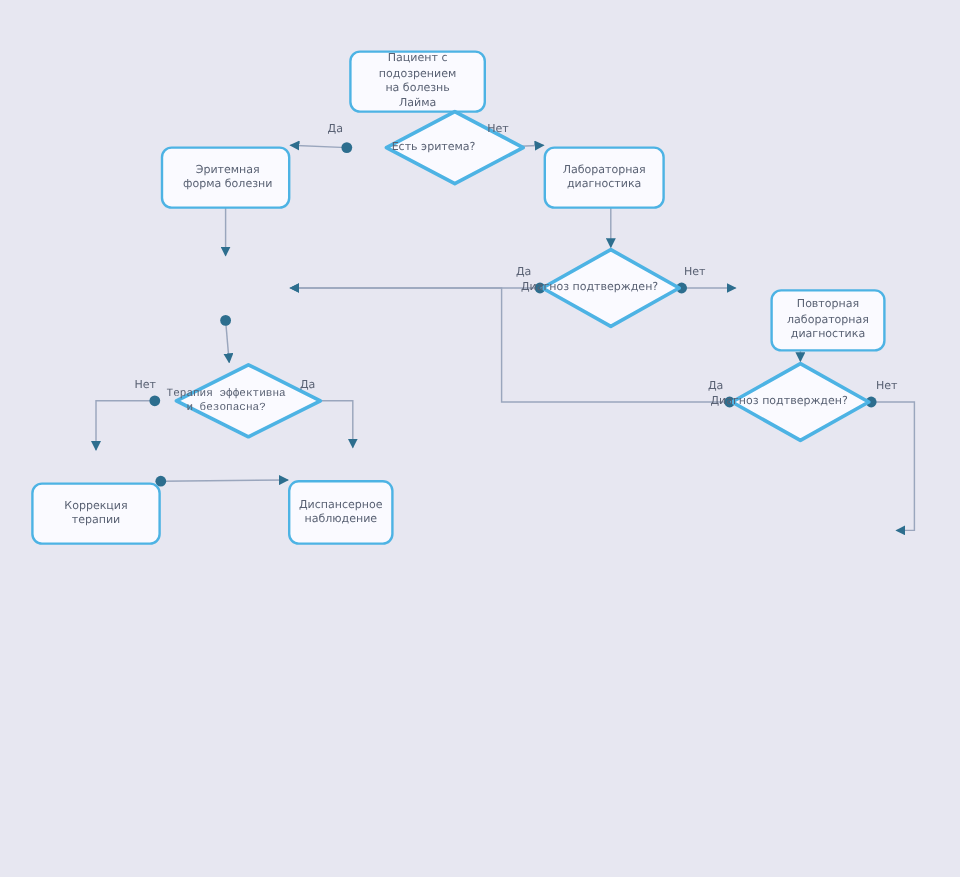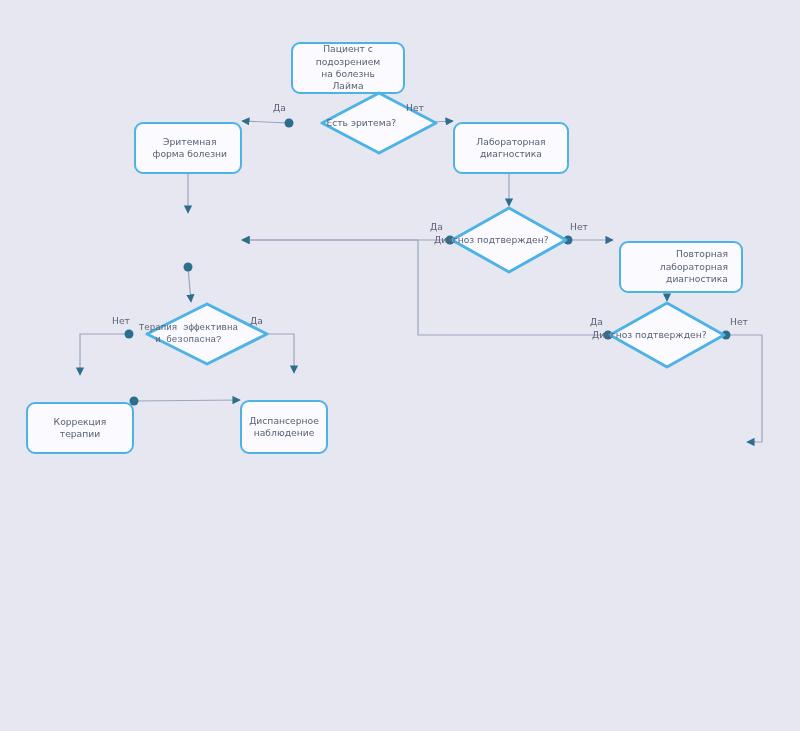--- a/index.html
+++ b/index.html
@@ -128,29 +128,29 @@
       <div class="node process" style="left: 291px; top: 15px; width: 114px; height: 52px;"><span>Пациент с подозрением
 на болезнь Лайма</span></div>
       <div class="node decision" style="left: 289px; top: 91px; width: 118px; height: 64px; margin-left: 31px;">
         <svg class="dia-svg" width="118" height="64" viewBox="0 0 118 64">
           <path d="M 59 2 L 116 32 L 59 62 L 2 32 Z" fill="#fafaff" stroke="#4db3e4" stroke-width="3" stroke-linejoin="round"></path>
         </svg>
         <div class="dia-text">Есть эритема?</div>
       </div>
       <div class="node process" style="left: 134px; top: 95px; width: 108px; height: 52px; justify-content: flex-end;"><span>Эритемная
 форма болезни</span></div>
-      <div class="node process" style="left: 453px; top: 95px; width: 116px; height: 52px;"><span>Лабораторная
+      <div class="node process" style="left: 453px; top: 95px; width: 101px; height: 52px;"><span>Лабораторная
 диагностика</span></div>
       <div class="node decision" style="left: 450px; top: 206px; width: 118px; height: 68px;">
         <svg class="dia-svg" width="118" height="68" viewBox="0 0 118 68">
           <path d="M 59 2 L 116 34 L 59 66 L 2 34 Z" fill="#fafaff" stroke="#4db3e4" stroke-width="3" stroke-linejoin="round"></path>
         </svg>
         <div class="dia-text">Диагноз подтвержден?</div>
       </div>
-      <div class="node process" style="left: 619px; top: 214px; width: 124px; height: 52px; text-align: right;"><span>Повторная лабораторная
+      <div class="node process" style="left: 642px; top: 214px; width: 96px; height: 52px;"><span>Повторная лабораторная
 диагностика</span></div>
       <div class="node decision" style="left: 145px; top: 302px; width: 124px; height: 64px; font-family: Liberation Mono, monospace;">
         <svg class="dia-svg" width="124" height="64" viewBox="0 0 124 64">
           <path d="M 62 2 L 122 32 L 62 62 L 2 32 Z" fill="#fafaff" stroke="#4db3e4" stroke-width="3" stroke-linejoin="round"></path>
         </svg>
         <div class="dia-text">Терапия эффективна
 и безопасна?</div>
       </div>
       <div class="node decision" style="left: 608px; top: 301px; width: 118px; height: 68px;">
         <svg class="dia-svg" width="118" height="68" viewBox="0 0 118 68">

